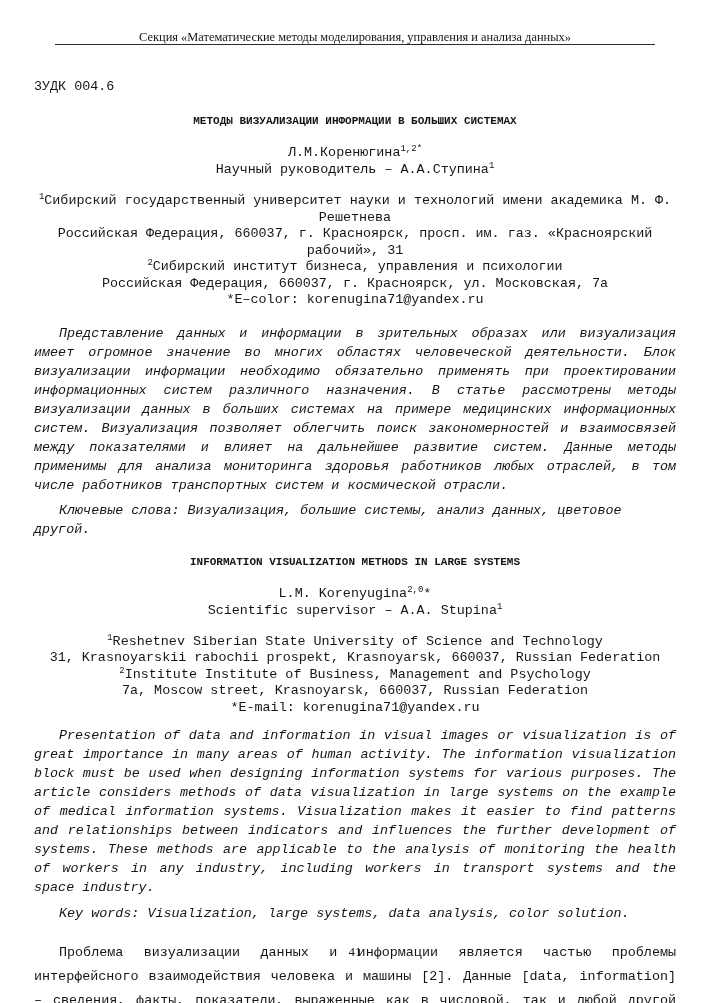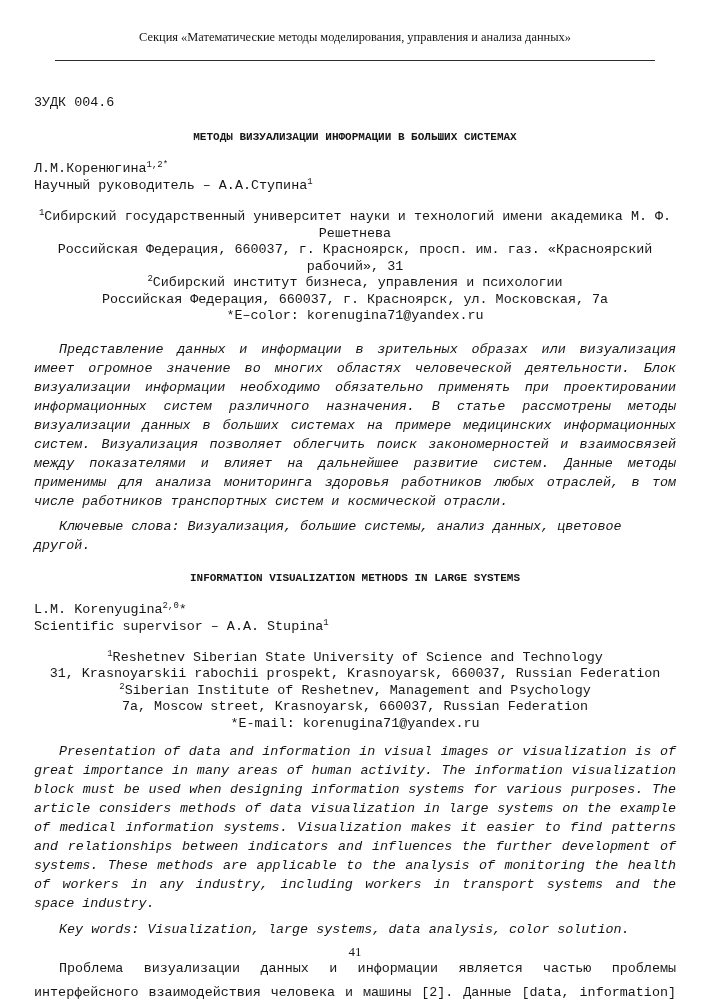--- a/index.html
+++ b/index.html
@@ -16,42 +16,42 @@
     font-family: "Liberation Serif", "DejaVu Serif", serif;
     font-size: 13.4px;
     overflow: hidden;
     box-sizing: border-box;
   }
   .running-head {
     margin: 30px 55px 0 55px;
     text-align: center;
     font-size: 12.4px;
     line-height: 14px;
-    padding-bottom: 16px;
+    padding-bottom: 0;
     border-bottom: 1.2px solid #2b2b2b;
   }
   .inner {
     padding: 0 34px;
     font-family: Liberation Mono, monospace;
   }
   .udc {
     margin-top: 33px;
     line-height: 17px;
     text-align: left;
   }
   .article-title {
     margin-top: 17px;
     text-align: center;
     font-weight: bold;
     font-size: 11px;
     line-height: 18px;
   }
   .authors {
     margin-top: 14px;
-    text-align: left;
+    text-align: center;
     line-height: 17px;
   }
   .affil {
     margin-top: 15px;
     text-align: center;
     line-height: 16.5px;
   }
   .abstract {
     margin-top: 15px;
     text-align: justify;
@@ -133,21 +133,21 @@
     <div class="article-title title-en">INFORMATION VISUALIZATION METHODS IN LARGE SYSTEMS</div>
 
     <div class="authors">
       <div><span>L.M. Korenyugina</span><sup>2,0</sup><span>*</span></div>
       <div><span>Scientific supervisor – A.A. Stupina</span><sup>1</sup></div>
     </div>
 
     <div class="affil">
       <div><sup>1</sup><span>Reshetnev Siberian State University of Science and Technology</span></div>
       <div><span>31, Krasnoyarskii rabochii prospekt, Krasnoyarsk, 660037, Russian Federation</span></div>
-      <div><sup>2</sup><span>Siberian Institute of Reshetnev, Management and Psychology</span></div>
+      <div><sup>2</sup><span>Institute Institute of Business, Management and Psychology</span></div>
       <div><span>7a, Moscow street, Krasnoyarsk, 660037, Russian Federation</span></div>
       <div><span>*E-mail: korenugina71@yandex.ru</span></div>
     </div>
 
     <p class="abstract abstract-en">Presentation of data and information in visual images or visualization is of great importance in many areas of human activity. The information visualization block must be used when designing information systems for various purposes. The article considers methods of data visualization in large systems on the example of medical information systems. Visualization makes it easier to find patterns and relationships between indicators and influences the further development of systems. These methods are applicable to the analysis of monitoring the health of workers in any industry, including workers in transport systems and the space industry.</p>
 
     <p class="keywords keywords-en">Key words: Visualization, large systems, data analysis, color solution.</p>
 
     <p class="body-par"><span>Проблема визуализации данных и информации является частью проблемы интерфейсного взаимодействия человека и машины [2]. Данные [data, information] – сведения, факты, показатели, выраженные как в числовой, так и любой другой форме[1]. Данные собираются и аккумулируются из различных источников в хранилищах данных. </span><i>Информация</i><span> - это результат преобразования и анализа </span><i>данных[1]</i><span>. С помощью средств обработки данных из</span></p>
 

